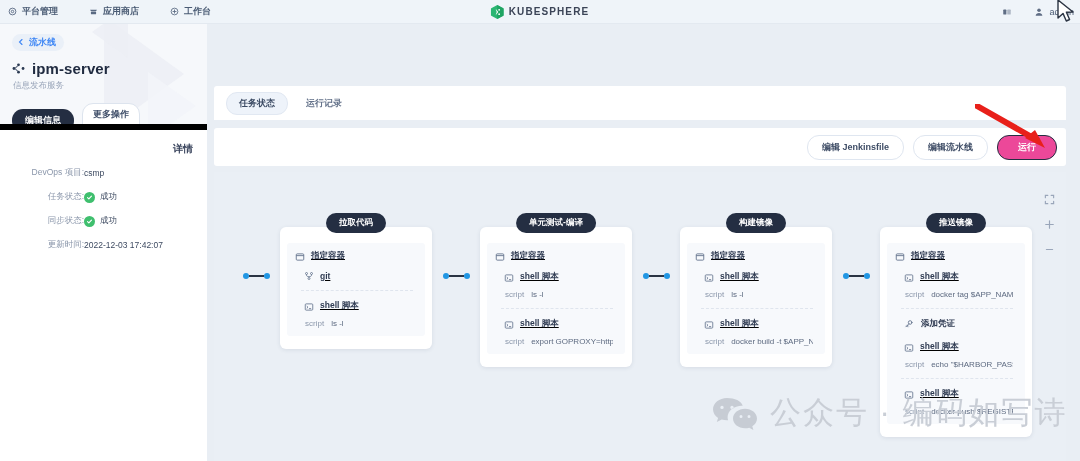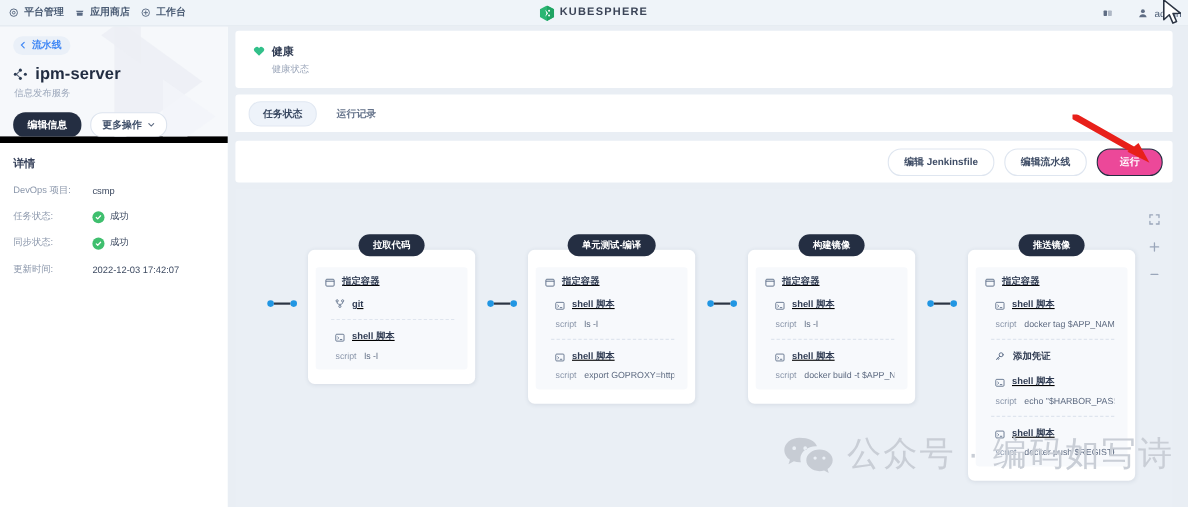--- a/index.html
+++ b/index.html
@@ -12,21 +12,21 @@
   #app { position: relative; width: 1080px; height: 461px; }
 
   
   .topbar {
     position: absolute; left: 0; top: 0; width: 1080px; height: 24px;
     background: #eff4f9;
     display: flex; align-items: center;
     border-bottom: 1px solid #e3e9f0;
     z-index: 40;
   }
-  .topnav { display: flex; align-items: center; padding-left: 8px; gap: 10px; }
+  .topnav { display: flex; align-items: center; padding-left: 8px; gap: 31px; }
   .topnav-item {
     display: flex; align-items: center; gap: 5px;
     font-size: 9px; color: #4a5b74; font-weight: 700;
     cursor: pointer;
   }
   .tn-ico { width: 9px; height: 9px; color: #5a6a83; display: block; }
   .brand {
     position: absolute; left: 50%; transform: translateX(-50%);
     display: flex; align-items: center; gap: 5px;
   }
@@ -87,25 +87,25 @@
   .sb-title h1 { font-size: 15px; color: #212c41; font-weight: 700; letter-spacing: .1px; }
   .sb-sub { font-size: 8.5px; color: #9aa6ba; margin-top: 3px; margin-left: 1px; }
   .sb-btns { display: flex; align-items: center; gap: 8px; margin-top: 11px; }
   .btn-dark {
     background: #242e42; color: #fff; font-size: 9px; font-weight: 700;
     border: none; border-radius: 11px; padding: 5px 13px; cursor: pointer;
   }
   .btn-ghost {
     background: #ffffff; color: #41506a; font-size: 9px; font-weight: 700;
     border: 1px solid #dde4ee; border-radius: 11px; padding: 4px 10px;
-    display: inline-flex; align-items: center; gap: 5px; cursor: pointer;
+    display: inline-flex; align-items: center; gap: 5px; cursor: pointer; flex-direction: column;
   }
   .btn-ghost svg { width: 7px; height: 7px; color: #5d6b82; }
 
-  .sb-body { padding: 12px 14px 0 12px; }
+  .sb-body { padding: 12px 14px 0 12px; text-align: right; }
   .sb-sect { font-size: 10px; font-weight: 700; color: #36415a; margin-bottom: 11px; }
   .kv { display: flex; align-items: center; margin-bottom: 12px; }
   .kv .k { width: 72px; font-size: 8.5px; color: #8b97ab; }
   .kv .v { font-size: 8.5px; color: #3d4a61; display: flex; align-items: center; gap: 5px; }
   .ok-dot {
     width: 11px; height: 11px; border-radius: 50%; background: #3fbf6e;
     display: inline-flex; align-items: center; justify-content: center;
   }
   .ok-dot svg { width: 7px; height: 7px; color: #fff; }
 
@@ -354,31 +354,20 @@
         <div class="k">更新时间:</div>
         <div class="v">
             <span>2022-12-03 17:42:07</span>
           </div>
       </div>
     </div>
   </div>
 
   <div class="main">
 
-    <div class="card-health">
-      <div>
-        <div class="hl-row">
-          <svg class="heart" viewBox="0 0 16 16" fill="currentColor">
-            <path d="M8 14.2 1.9 8.1A3.6 3.6 0 0 1 8 4.1a3.6 3.6 0 0 1 6.1 4z"></path>
-          </svg>
-          <span class="hl-t">健康</span>
-        </div>
-        <div class="hl-s">健康状态</div>
-      </div>
-    </div>
 
     <div class="tabs">
       <div class="tab active">任务状态</div>
       <div class="tab">运行记录</div>
     </div>
 
     <div class="toolbar">
       <button class="tb-btn">编辑 Jenkinsfile</button>
       <button class="tb-btn">编辑流水线</button>
       <button class="tb-btn primary">运行</button>

